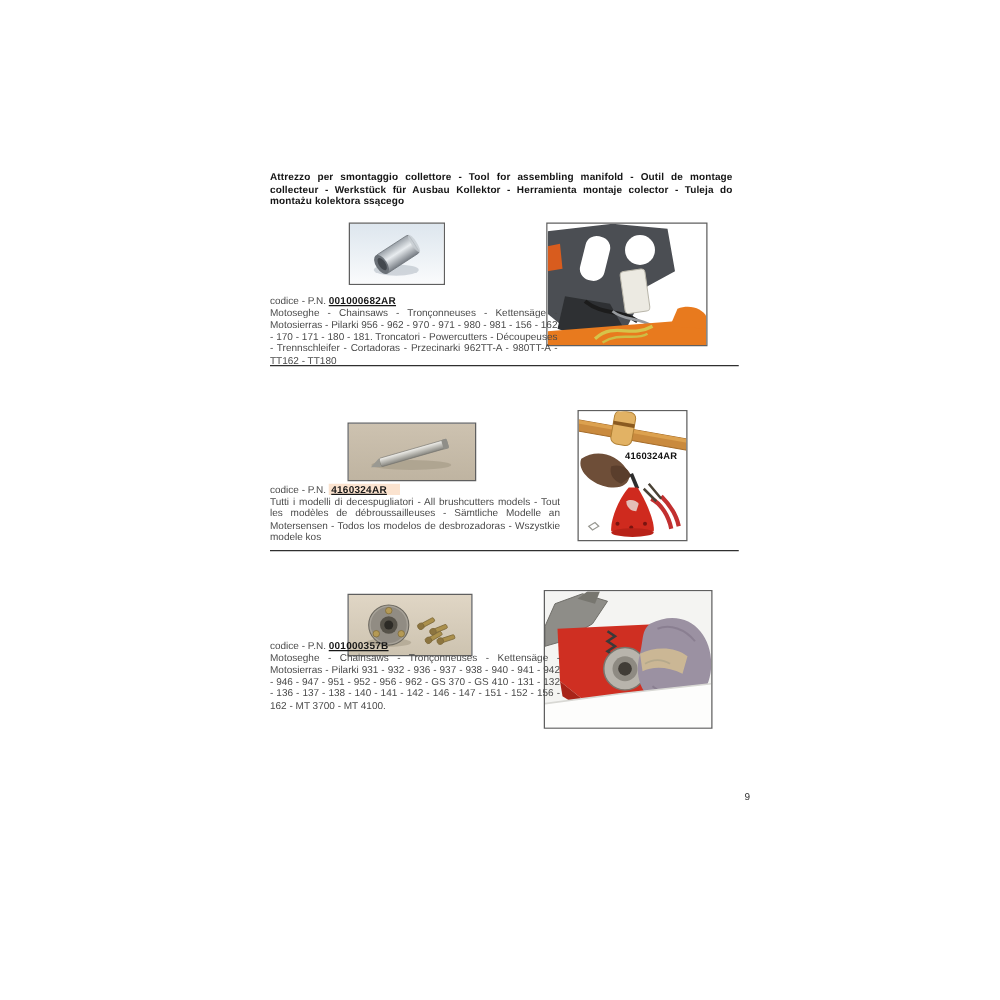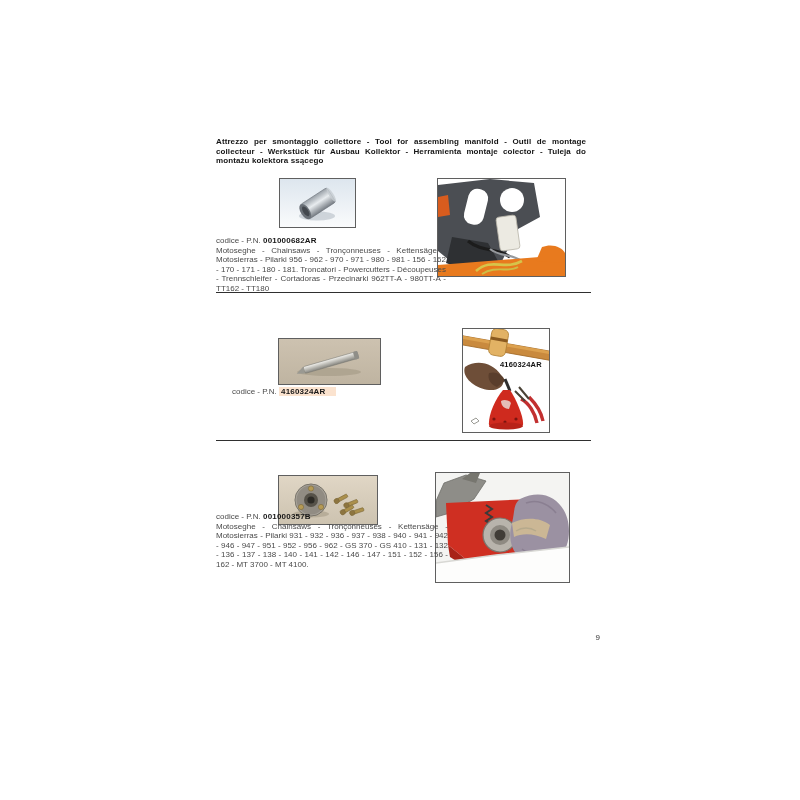--- a/index.html
+++ b/index.html
@@ -13,23 +13,23 @@
   .imgbox{position:absolute;border:1px solid #5f5f5f;box-sizing:border-box;background:#fff;overflow:hidden;}
   .s1-imgL{left:279px;top:178px;width:77px;height:50px;}
   .s1-imgR{left:437px;top:178px;width:129px;height:99px;}
   .s2-imgL{left:278px;top:338px;width:103px;height:47px;}
   .s2-imgR{left:462px;top:328px;width:88px;height:105px;}
   .s3-imgL{left:278px;top:475px;width:100px;height:50px;}
   .s3-imgR{left:435px;top:472px;width:135px;height:111px;}
   .imgbox svg{display:block;width:100%;height:100%;}
   .txt{position:absolute;font-size:8px;line-height:9.6px;color:#4a4a4a;text-align:justify;}
   .s1-txt{left:216px;top:236px;width:230px;}
-  .s2-txt{left:216px;top:387px;width:232px;margin-left:16px;}
+  .s2-txt{left:216px;top:387px;width:232px;}
   .s3-txt{left:216px;top:512px;width:232px;}
-  .pn{font-weight:bold;color:#171717;letter-spacing:.2px;}
+  .pn{font-weight:bold;color:#171717;letter-spacing:.2px;text-decoration:underline;}
   .pn-hl{background:#fbe3cf;padding:0 10px 0 2px;}
   .rule{position:absolute;left:216px;width:375px;height:0;border-top:1px solid #2f2f2f;}
   .rule1{top:292px;}
   .rule2{top:440px;}
   .pagenum{position:absolute;left:586px;top:633px;width:14px;font-size:8px;color:#333;text-align:right;}
   .photo-label{position:absolute;left:37px;top:31px;font-size:7.5px;font-weight:bold;color:#101010;
                letter-spacing:.2px;}
 </style>
 </head>
 <body>
@@ -138,20 +138,21 @@
       <path d="M58,70 C66,74 72,84 74,94" fill="none" stroke="#c23030" stroke-width="3.4"></path>
       <path d="M66,68 C72,74 78,82 80,92" fill="none" stroke="#c23030" stroke-width="3.4"></path>
       <path d="M62,72 L52,62 M66,70 L56,58" stroke="#4a4236" stroke-width="2"></path>
       <path d="M8,92 l5,-3 l3,3 l-5,3 Z" fill="none" stroke="#9a9a94" stroke-width="1"></path>
     </svg>
     <div class="photo-label">4160324AR</div>
   </div>
 
   <div class="txt s2-txt">
     <div><span>codice - P.N.</span> <span class="pn pn-hl">4160324AR</span></div>
+    <div>Tutti i modelli di decespugliatori - All brushcutters models - Tout les modèles de débroussailleuses - Sämtliche Modelle an Motersensen - Todos los modelos de desbrozadoras - Wszystkie modele kos</div>
   </div>
 
   <div class="rule rule2"></div>
 
 
   <div class="imgbox s3-imgL">
     <svg viewBox="0 0 98 48">
       <defs>
         <linearGradient id="bg3" x1="0" y1="0" x2="0" y2="1">
           <stop offset="0" stop-color="#e0d6c5"></stop>

